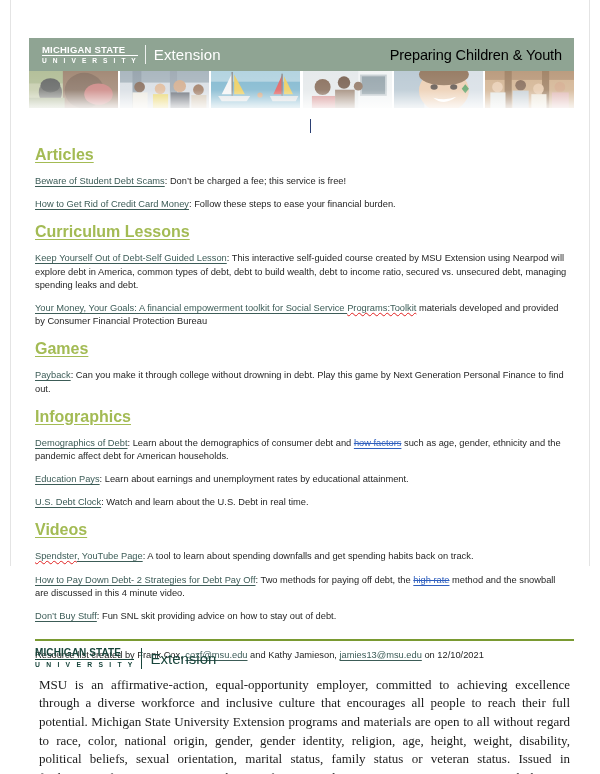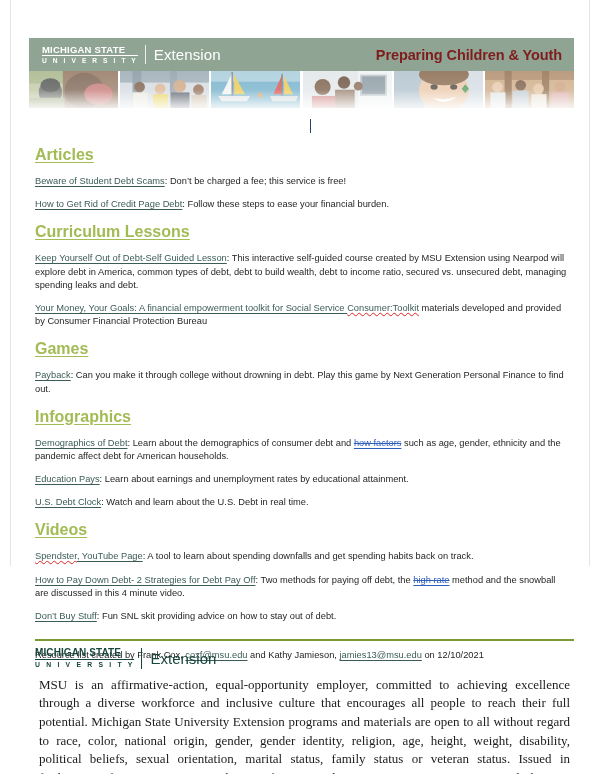--- a/index.html
+++ b/index.html
@@ -68,23 +68,23 @@
     display: block;
     padding-top: 1.5px;
   }
   .msu-ext {
     color: #ffffff;
     font-size: 15px;
     margin-left: 8px;
     letter-spacing: 0.1px;
   }
   .masthead-tag {
-    color: #7f1d1d;
+    color: #000000;
     font-size: 14.5px;
-    font-weight: bold;
+    font-weight: normal;
     letter-spacing: -0.1px;
     padding-left: 47px;
   }
 
   
   .photostrip {
     height: 42px;
     display: flex;
     gap: 2px;
     background: #ffffff;
@@ -335,31 +335,31 @@
     <div class="doc-title">
       <span class="caret"></span>
     </div>
 
     <div class="sec">
       <div class="section-head">Articles</div>
       <p class="entry">
         <a class="lnk" href="#">Beware of Student Debt Scams</a><span>: Don’t be charged a fee; this service is free!</span>
       </p>
       <p class="entry">
-        <a class="lnk" href="#">How to Get Rid of Credit Page Debt</a><span>: Follow these steps to ease your financial burden.</span>
+        <a class="lnk" href="#">How to Get Rid of Credit Card Money</a><span>: Follow these steps to ease your financial burden.</span>
       </p>
     </div>
 
     <div class="sec" style="margin-top:12px;">
       <div class="section-head">Curriculum Lessons </div>
       <p class="entry">
         <a class="lnk" href="#">Keep Yourself Out of Debt-Self Guided Lesson</a><span>: This interactive self-guided course created by MSU Extension using Nearpod will explore debt in America, common types of debt, debt to build wealth, debt to income ratio, secured vs. unsecured debt, managing spending leaks and debt.</span>
       </p>
       <p class="entry">
-        <a class="lnk" href="#">Your Money, Your Goals: A financial empowerment toolkit for Social Service </a><a class="lnk spell" href="#">Consumer:Toolkit</a><span> materials developed and provided by Consumer Financial Protection Bureau</span>
+        <a class="lnk" href="#">Your Money, Your Goals: A financial empowerment toolkit for Social Service </a><a class="lnk spell" href="#">Programs:Toolkit</a><span> materials developed and provided by Consumer Financial Protection Bureau</span>
       </p>
     </div>
 
     <div class="sec" style="margin-top:12px;">
       <div class="section-head">Games</div>
       <p class="entry">
         <a class="lnk" href="#">Payback</a><span>: Can you make it through college without drowning in debt. Play this game by Next Generation Personal Finance to find out.</span>
       </p>
     </div>
 

